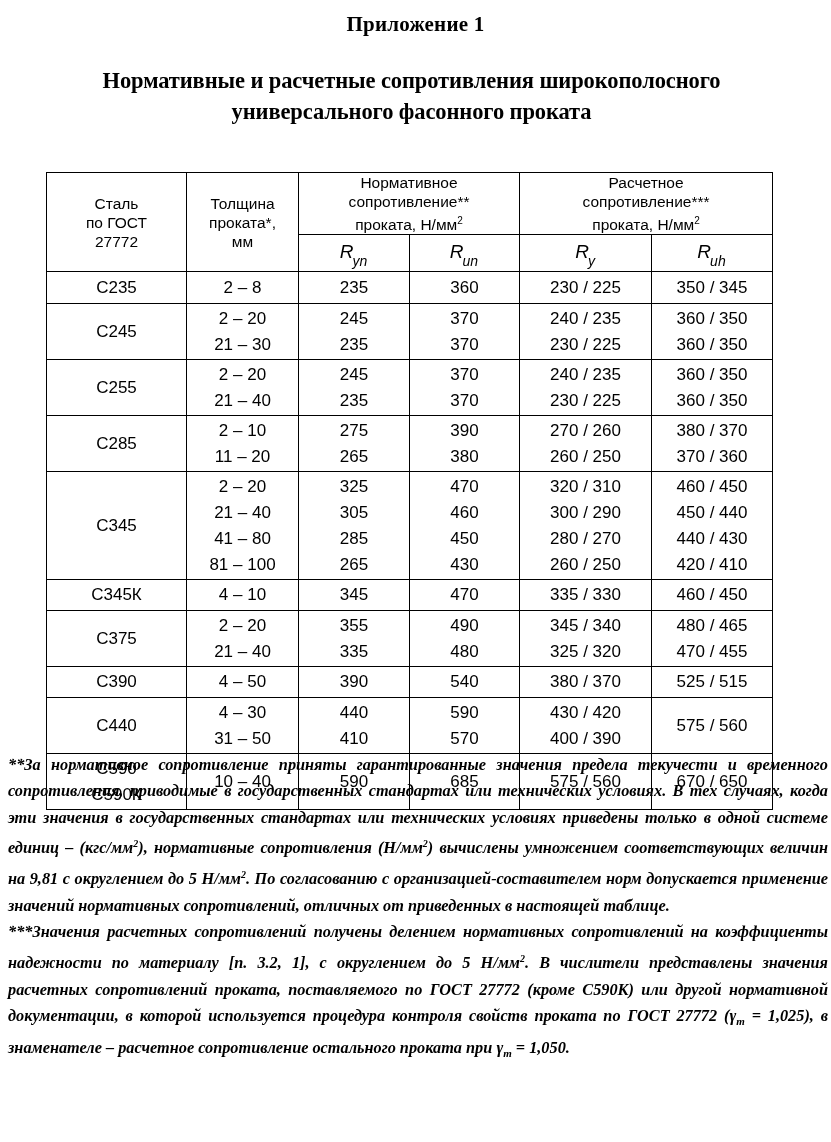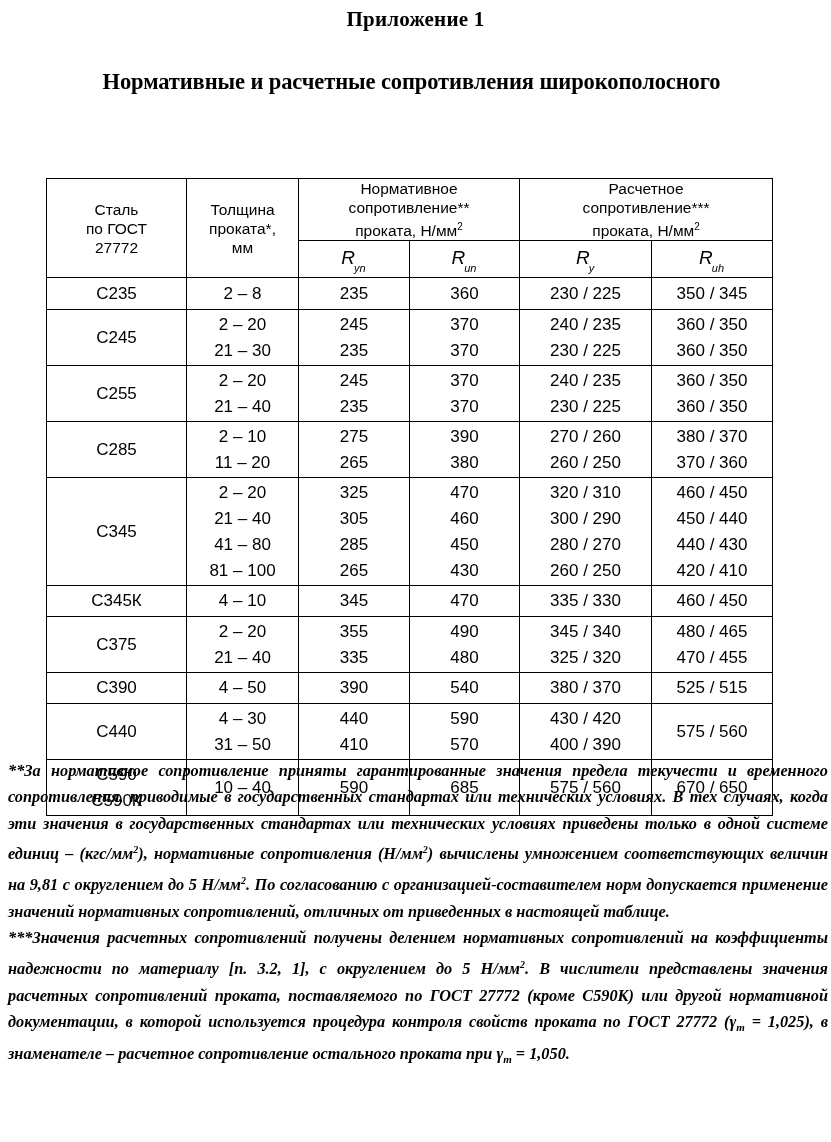--- a/index.html
+++ b/index.html
@@ -23,22 +23,22 @@
     box-sizing: border-box;
   }
 
   
   .appendix-title {
     text-align: center;
     font-family: "Liberation Serif", serif;
     font-weight: bold;
     font-size: 21px;
     letter-spacing: 0.2px;
-    margin: 6px;
-    padding-top: 1px;
+    margin: 0;
+    padding-top: 12px;
   }
   .doc-title {
     text-align: center;
     font-family: "Liberation Serif", serif;
     font-weight: bold;
     font-size: 22.5px;
     line-height: 31px;
     margin: 0;
     padding-top: 28px;
     padding-left: 24px;
@@ -71,21 +71,21 @@
     font-size: 15.5px;
     line-height: 19px;
     padding: 4px 2px 5px 2px;
   }
   .sym-cell {
     height: 36px;
     font-style: italic;
     font-size: 19px;
   }
   .sym-cell .sub {
-    font-size: 11px;
+    font-size: 14px;
     font-style: italic;
     vertical-align: sub;
     position: relative;
     top: 3px;
     left: -1px;
   }
   sup.ss {
     font-size: 10px;
     vertical-align: super;
   }
@@ -146,20 +146,21 @@
 </style>
 </head>
 <body>
 
 <div class="page">
 
   <div class="appendix-title">Приложение 1</div>
 
   <div class="doc-title">
     <span>Нормативные и расчетные сопротивления широкополосного</span><br>
+    <span>универсального фасонного проката</span>
   </div>
 
   <div class="table-wrap">
     <table class="res">
       <colgroup>
         <col class="c1">
           <col class="c2">
           <col class="c3">
           <col class="c4">
           <col class="c5">

